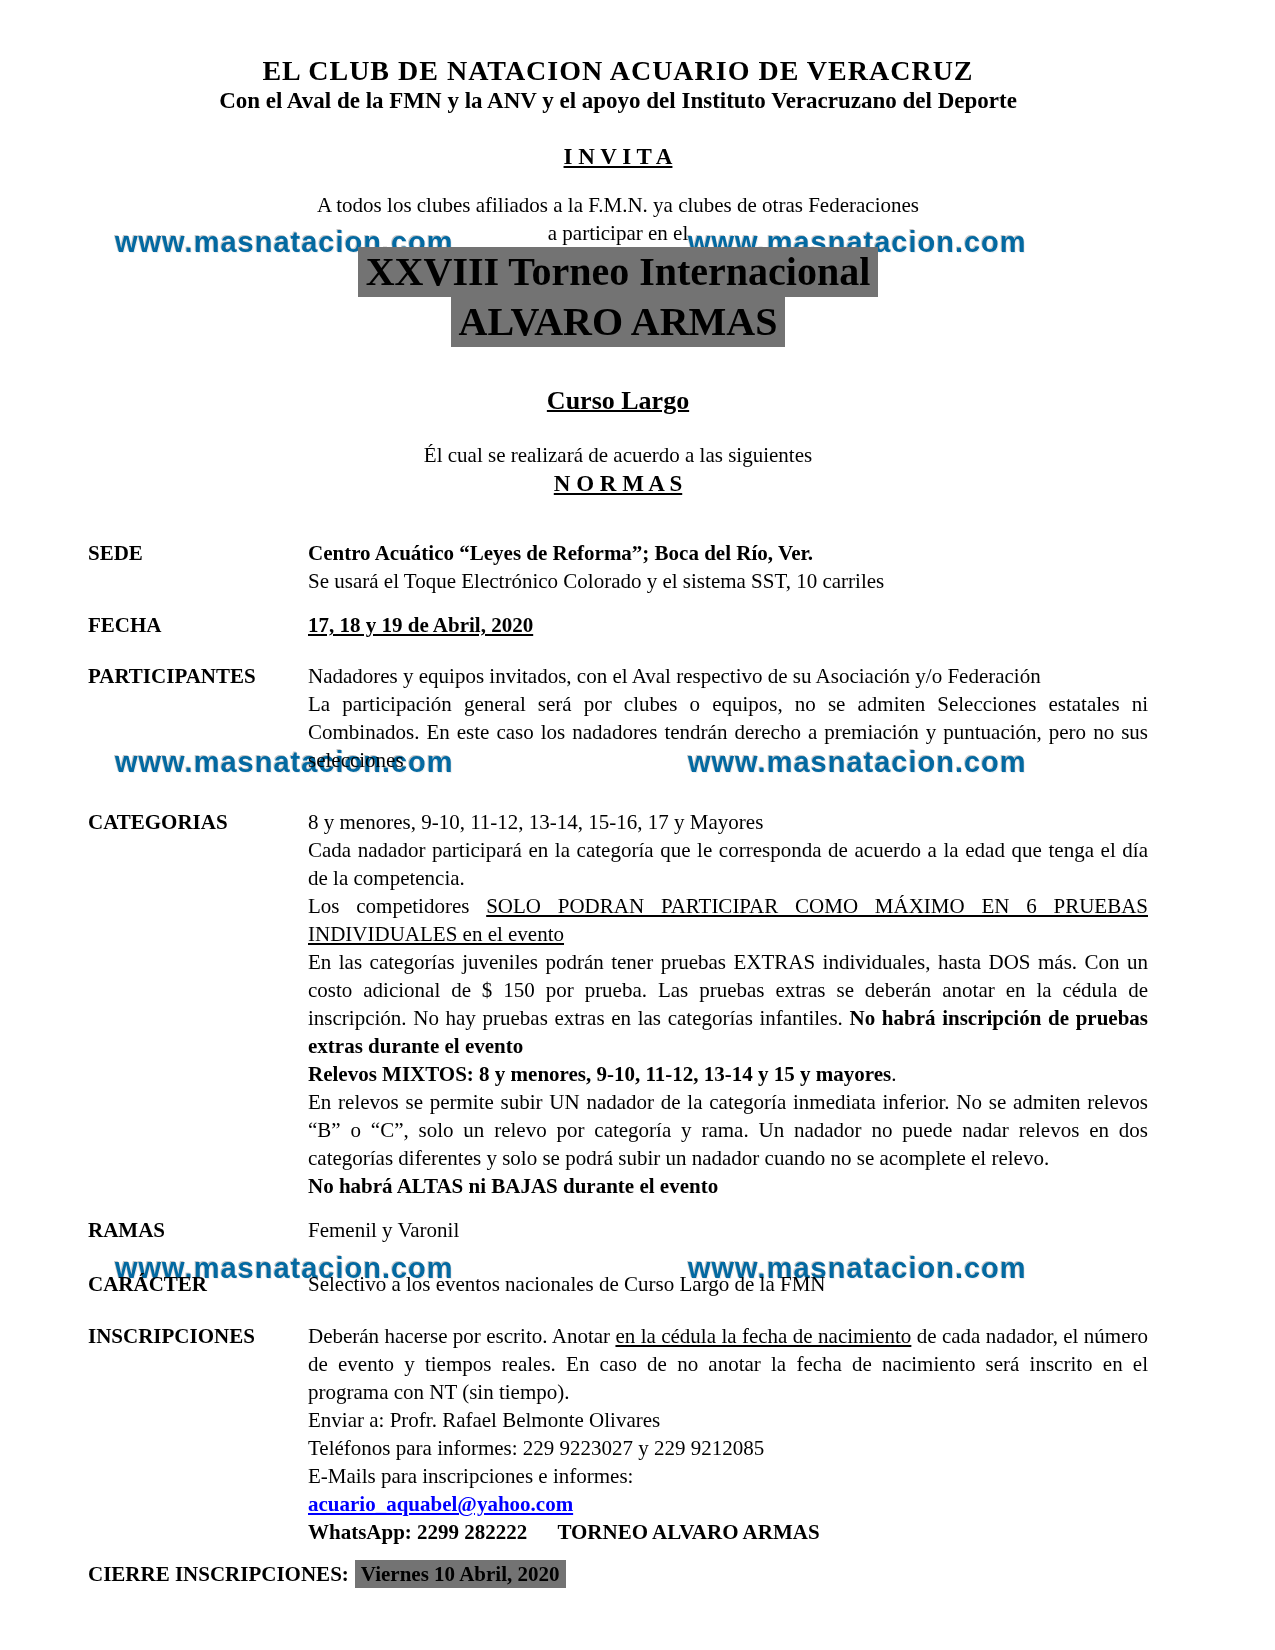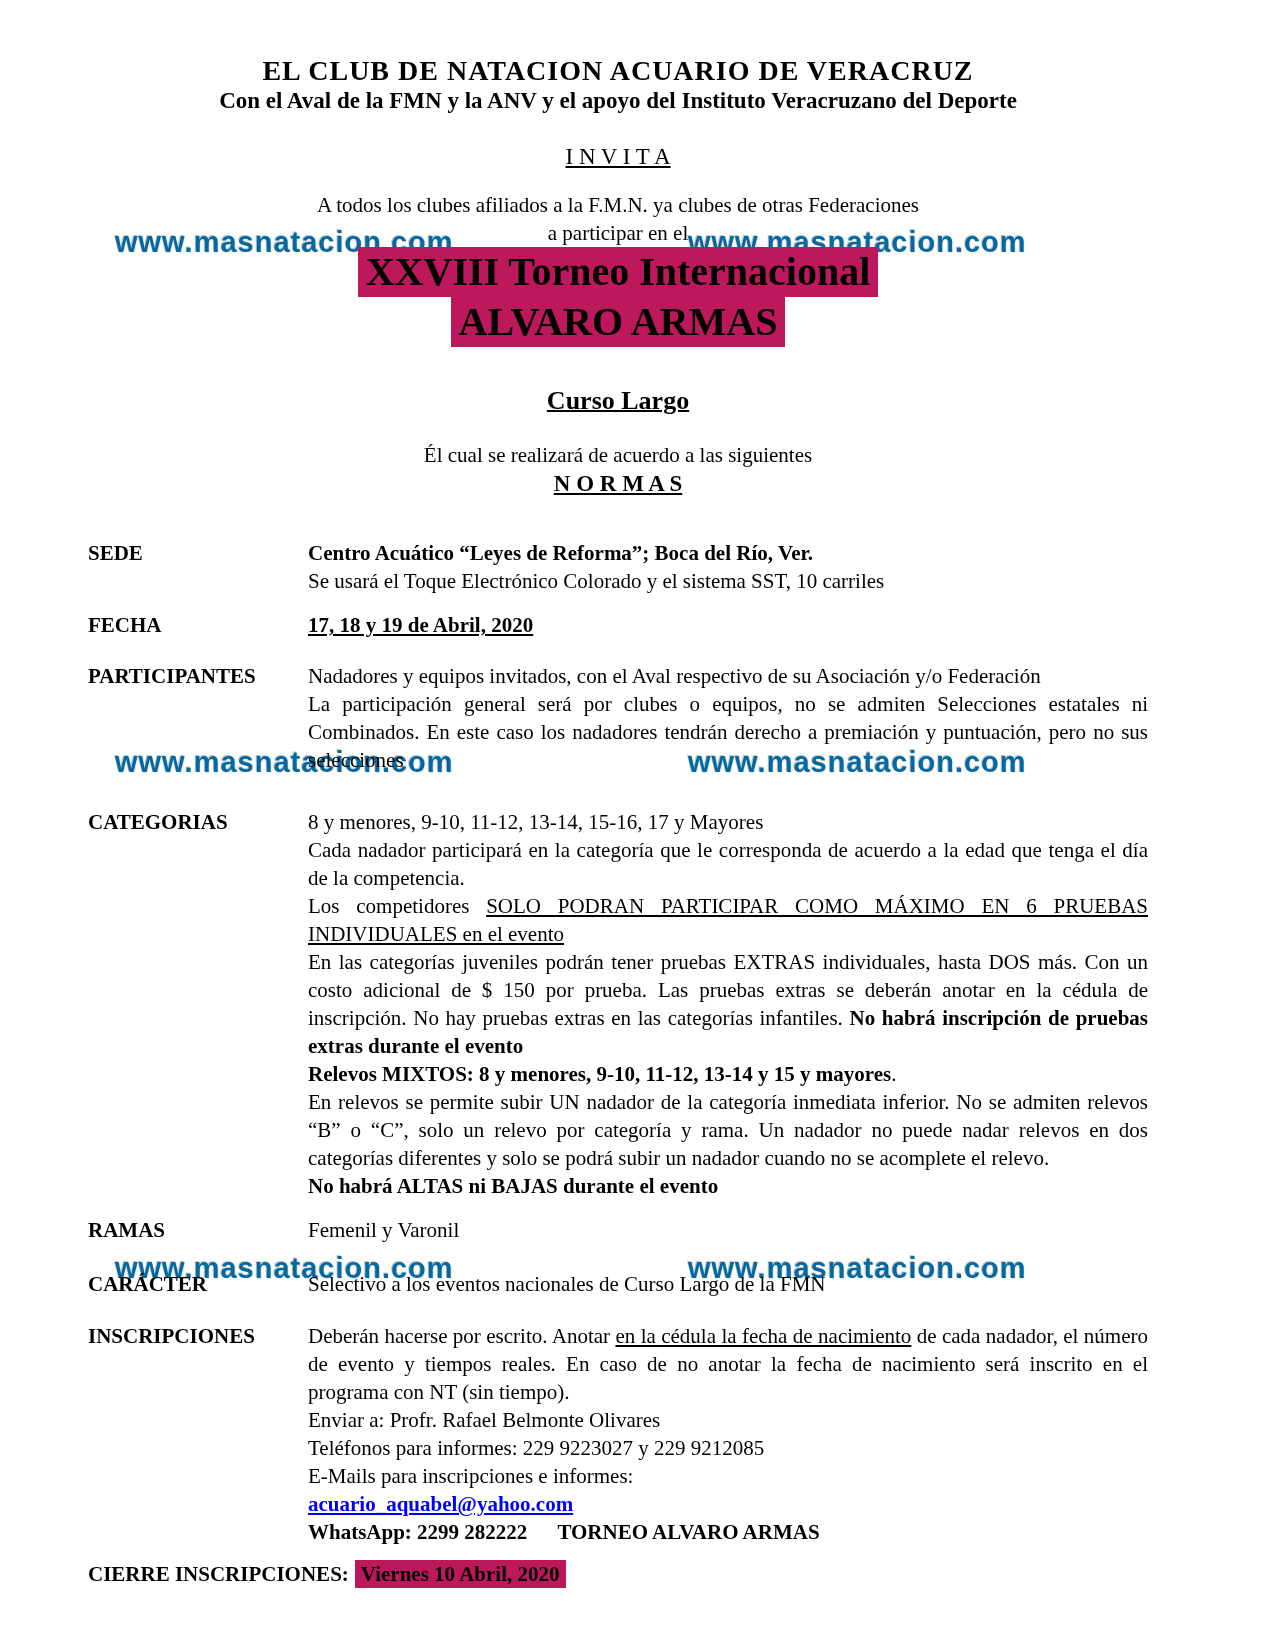--- a/index.html
+++ b/index.html
@@ -37,25 +37,25 @@
 
   .content {
     position: relative;
     z-index: 1;
     padding: 55px 127px 0 88px; 
   }
   .centered { text-align: center; }
 
   .h-club  { font-size: 28px; line-height: 32px; font-weight: bold; letter-spacing: 1px; }
   .h-aval  { font-size: 23px; line-height: 28px; font-weight: bold; }
-  .h-invita{ margin-top: 28px; font-size: 23px; line-height: 28px; font-weight: normal; text-decoration: underline; }
+  .h-invita{ margin-top: 28px; font-size: 23px; line-height: 28px; font-weight: bold; text-decoration: underline; }
   .h-intro1{ margin-top: 20px; }
   .h-intro2{ }
   .title-line { font-size: 40px; line-height: 48px; font-weight: bold; }
-  .hl-yellow { background: #be185d; }
+  .hl-yellow { background: #737373; }
   .title-line .hl-yellow { padding: 1px 8px; display: inline-block; }
   .h-curso { font-size: 26px; line-height: 32px; font-weight: bold; margin-top: 38px; }
   .h-curso span { text-decoration: underline; text-decoration-thickness: 2px; }
   .h-pre   { margin-top: 24px; }
   .h-normas{ font-size: 23px; line-height: 30px; font-weight: bold; text-decoration: underline; }
 
   .section { display: flex; align-items: flex-start; }
   .section .label { flex: 0 0 220px; width: 220px; font-weight: bold; }
   .section .body  { flex: 1; }
   .just { text-align: justify; }

